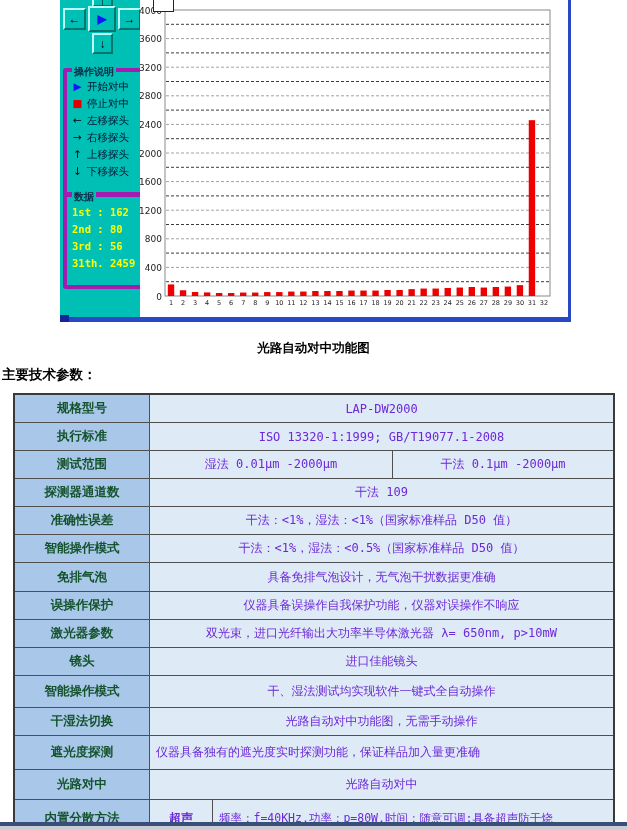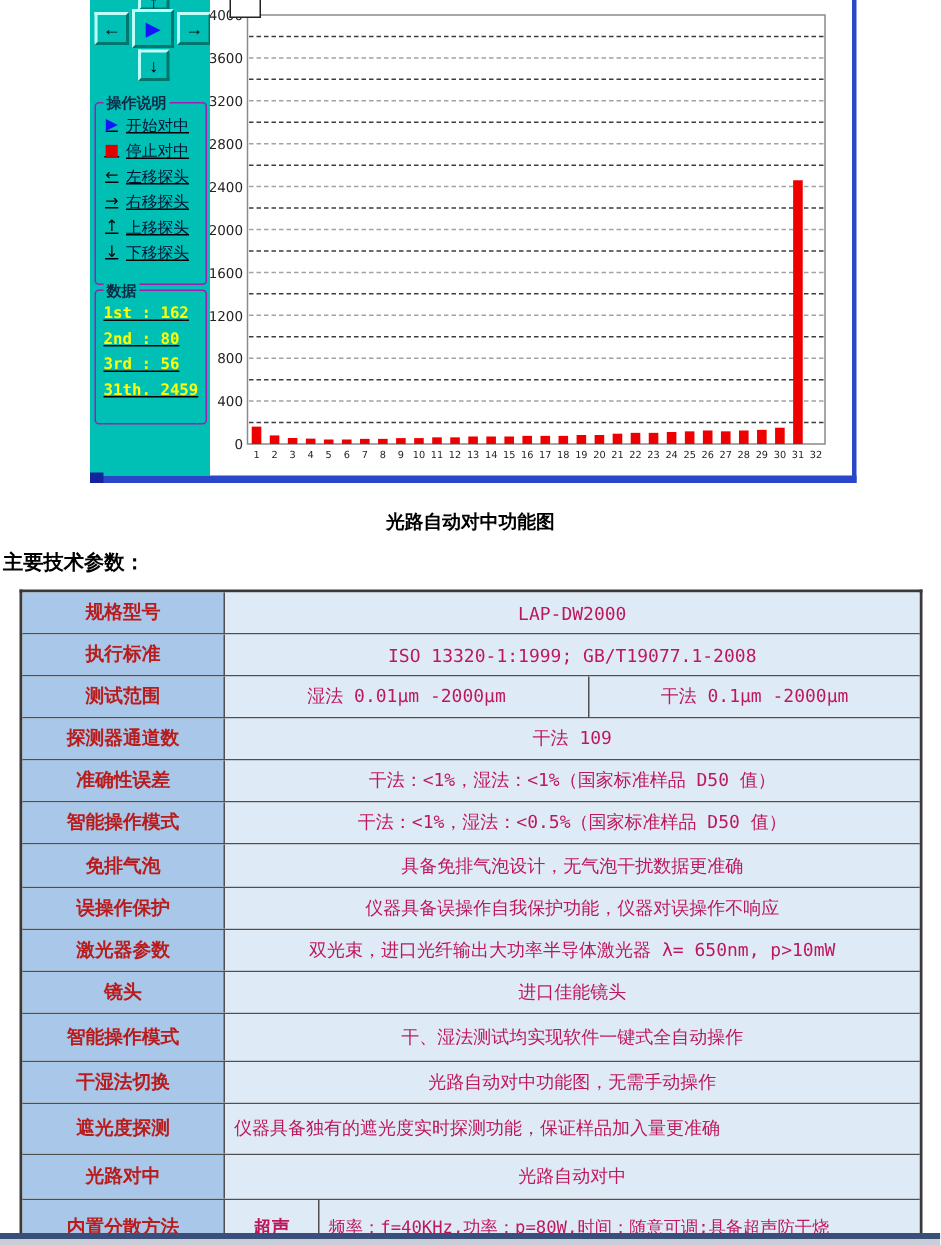--- a/index.html
+++ b/index.html
@@ -9,21 +9,21 @@
   
   .app-window{position:absolute;left:60px;top:0;width:511px;height:322px;background:#fff;}
   .win-border-right{position:absolute;right:0;top:0;width:3px;height:322px;}
   .win-border-bottom{position:absolute;left:0;bottom:0;height:5px;width:100%;}
   .win-corner{position:absolute;left:0;bottom:0;width:9px;height:7px;}
 
   .sidebar{position:absolute;left:0;top:0;width:80px;height:317px;overflow:hidden;}
   .dpad-btn{position:absolute;border-style:solid;border-width:2px;
             display:flex;align-items:center;justify-content:center;
             font-size:12px;font-weight:bold;color:#000;padding:0;cursor:default;}
-  .groupbox{position:absolute;border:1px solid #a21caf;border-radius:3px;text-decoration:underline;}
+  .groupbox{position:absolute;border:4px solid #a21caf;border-radius:3px;}
   .box-title{position:absolute;top:-7px;left:5px;padding:0 2px;font-size:10px;
              font-weight:bold;color:#0A2A46;}
   .op-item{display:flex;align-items:center;gap:4px;height:17px;margin-left:5px;
            font-size:10.5px;color:#001133;}
   .op-icon{width:11px;text-align:center;line-height:1;}
   .data-line{height:17px;margin-left:5px;font-size:10.5px;font-weight:bold;
              display:flex;align-items:center;
              font-family:"DejaVu Sans Mono","Liberation Mono",monospace;}
 
   .chart-region{position:absolute;left:80px;top:0;right:3px;bottom:5px;background:#fff;}
@@ -35,24 +35,24 @@
   .fig-caption{position:absolute;left:0;top:340px;width:627px;text-align:center;
                font-size:12.5px;font-weight:700;color:#000;}
   .section-heading{position:absolute;left:2px;top:366px;font-size:13.5px;
                    font-weight:700;color:#000;}
 
   
   .spec-table{position:absolute;left:13px;top:393px;width:602px;
               border:2px solid #3a3a3a;border-bottom:none;box-sizing:border-box;}
   .t-row{display:flex;border-bottom:1px solid #4f4f4f;box-sizing:border-box;}
   .t-label{width:135px;flex:0 0 135px;display:flex;align-items:center;justify-content:center;
-           font-size:12.5px;font-weight:700;color:#b91c1c;border-right:1px solid #4f4f4f;
+           font-size:12.5px;font-weight:700;color:#14532d;border-right:1px solid #4f4f4f;
            box-sizing:border-box;}
   .t-cell{flex:1 1 auto;display:flex;align-items:center;justify-content:center;
-          font-size:12px;color:#be185d;box-sizing:border-box;padding:0 4px;
+          font-size:12px;color:#6d28d9;box-sizing:border-box;padding:0 4px;
           font-family:"DejaVu Sans Mono","Liberation Mono",monospace;}
   .t-cell + .t-cell{border-left:1px solid #4f4f4f;}
   .t-cell.left{justify-content:flex-start;padding-left:6px;}
   .t-cell.bold{font-weight:700;font-family:"DejaVu Sans","Liberation Sans",sans-serif;}
   .t-cell.small{font-size:11.5px;}
 
   
   .bottom-strip{position:absolute;left:0;top:822px;width:627px;height:4px;}
   .bottom-gray{position:absolute;left:0;top:826px;width:627px;height:4px;}
 </style>

